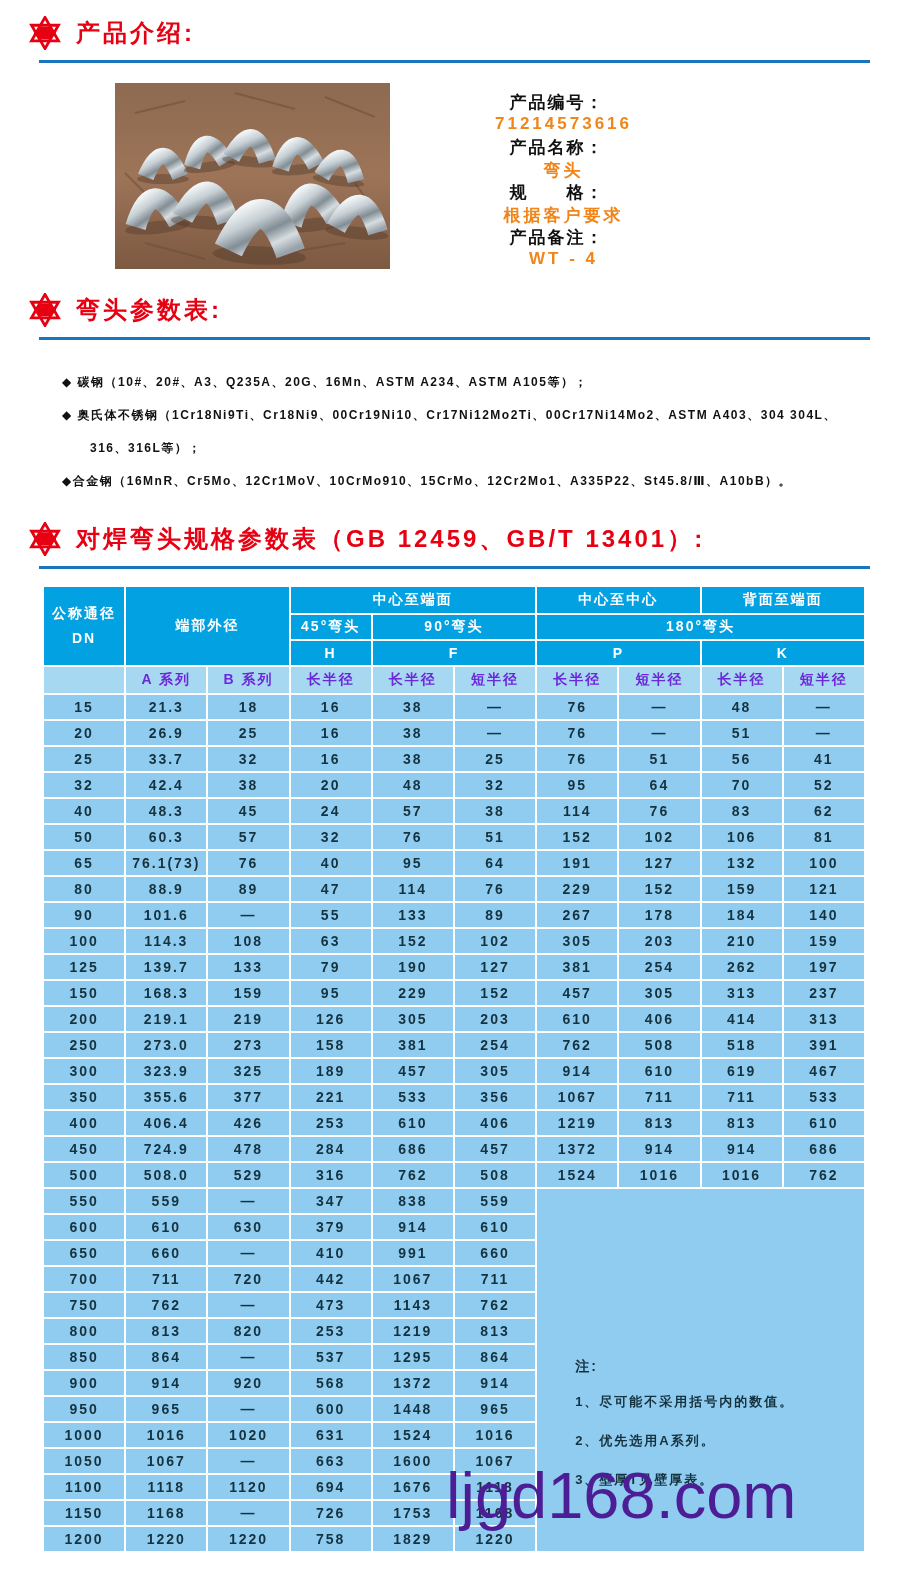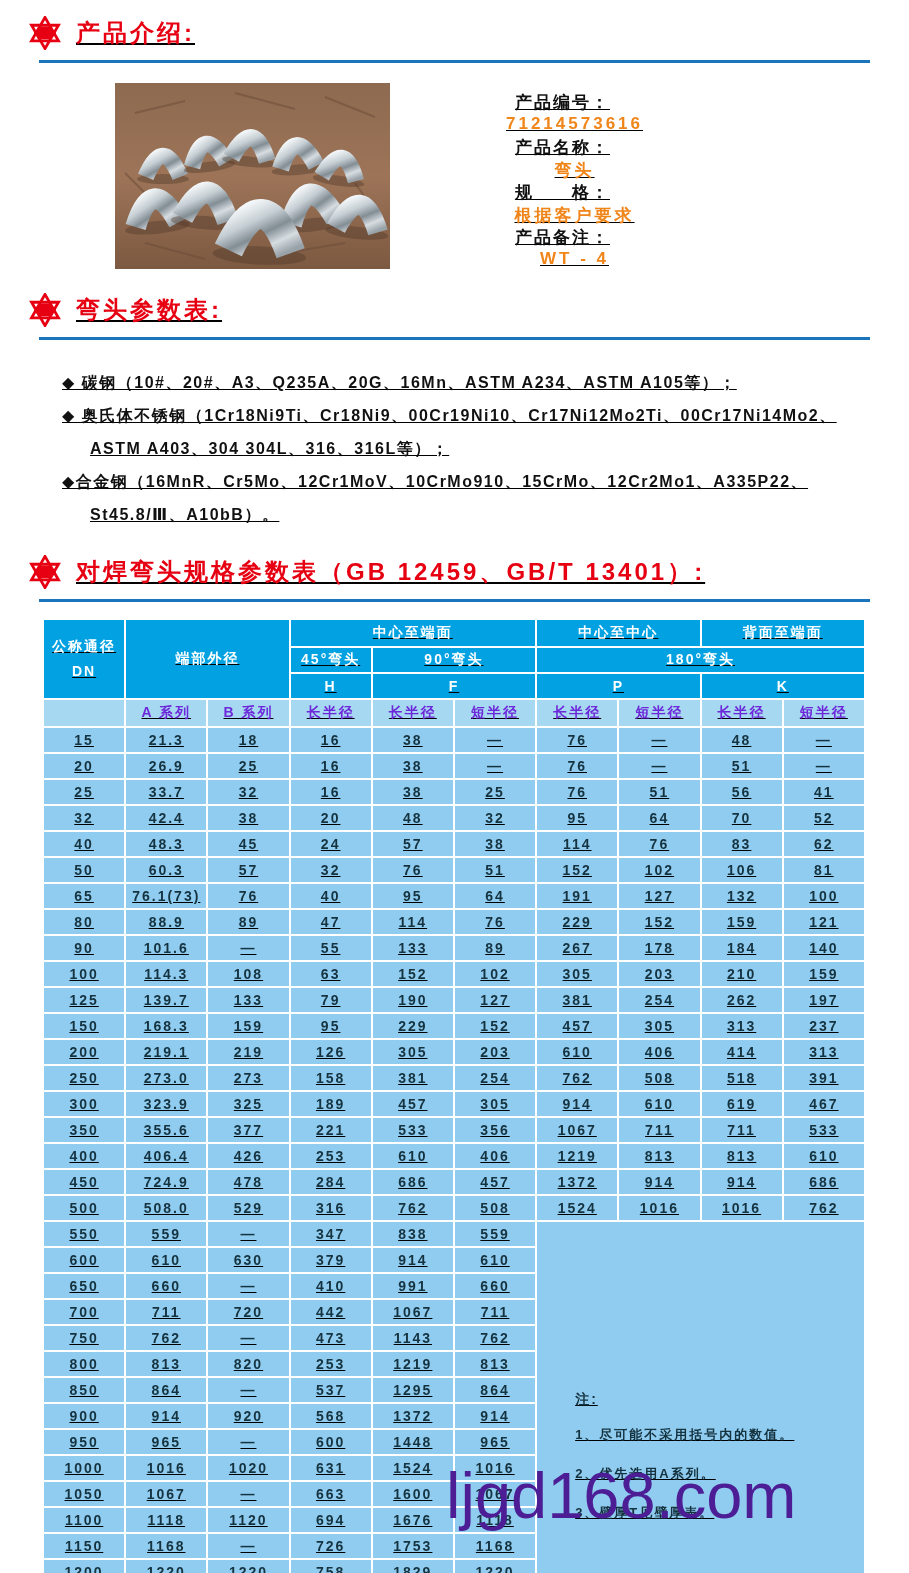--- a/index.html
+++ b/index.html
@@ -1,32 +1,32 @@
 <!DOCTYPE html>
 <html><head>
 <meta charset="utf-8">
 <style>
   html,body{margin:0;padding:0;background:#ffffff;}
   .page{position:relative;width:909px;height:1573px;background:#ffffff;overflow:hidden;
-        font-family:"Liberation Sans","DejaVu Sans",sans-serif;text-decoration:underline;}
+        font-family:"Liberation Sans","DejaVu Sans",sans-serif;}
   
   .sec-title{display:flex;align-items:center;gap:14px;margin:16px 0 0 28px;}
   .sec-title .star{width:34px;height:34px;flex:0 0 auto;}
   .sec-title .txt{font-size:24px;font-weight:bold;color:#e60012;letter-spacing:3px;}
   .rule{height:3px;background:#1b75bc;margin:10px 39px 0 39px;}
   
   .intro-row{display:flex;margin:20px 0 0 115px;}
   .photo{width:275px;height:186px;flex:0 0 auto;}
   .fields{margin-left:92px;padding-top:8px;}
   .field{height:45px;display:flex;align-items:center;font-size:17px;font-weight:bold;letter-spacing:2px;flex-direction:column;}
   .field .lab{color:#111111;white-space:pre;}
-  .field .val{color:#f08519;margin-left:24px;letter-spacing:3px;}
+  .field .val{color:#f08519;margin-left:13px;letter-spacing:3px;}
   
   .bullets{margin:26px 40px 0 62px;width:806px;}
-  .bullet{font-size:16px;font-weight:bold;color:#111111;line-height:33px;letter-spacing:1.5px;
+  .bullet{font-size:12px;font-weight:bold;color:#111111;line-height:33px;letter-spacing:1.5px;
           padding-left:28px;text-indent:-28px;margin-bottom:0;}
   
   table.spec{border-collapse:collapse;table-layout:fixed;width:824px;margin:16px 0 0 42px;}
   table.spec col{width:10%;}
   table.spec th,table.spec td{border:2px solid #ffffff;text-align:center;vertical-align:middle;
           padding:0;white-space:nowrap;overflow:hidden;}
   table.spec thead th{background:#02a2e2;color:#ffffff;font-size:14px;font-weight:bold;letter-spacing:2px;}
   table.spec thead tr.r1 th{height:26px;}
   table.spec thead tr.r2 th{height:24px;}
   table.spec thead tr.r3 th{height:24px;}

